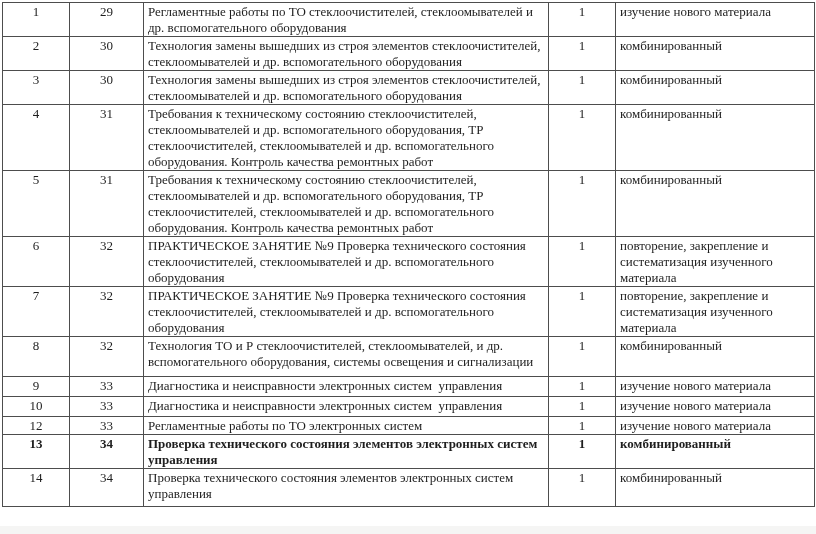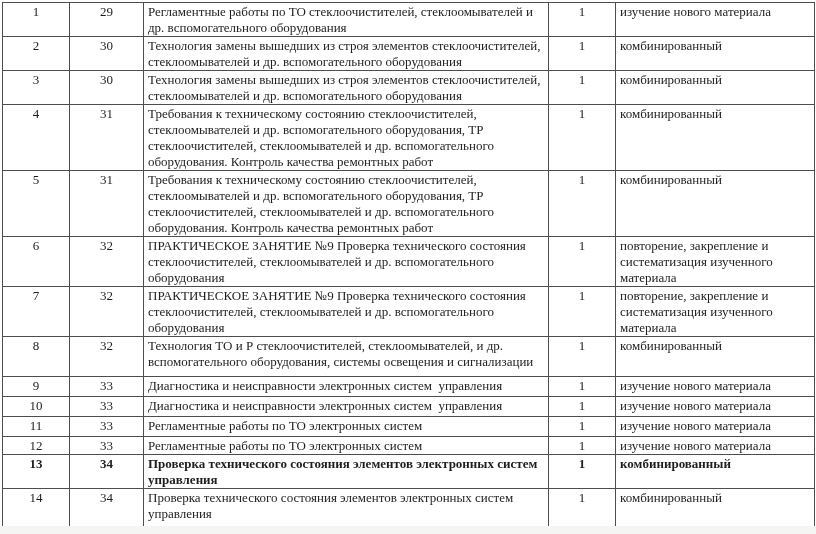--- a/index.html
+++ b/index.html
@@ -136,27 +136,20 @@
     <td class="c-hours">1</td>
     <td class="c-type">изучение нового материала</td>
   </tr>
       <tr style="height: 20px; margin-left: 12px;">
     <td class="c-num">10</td>
     <td class="c-topicnum">33</td>
     <td class="c-desc">Диагностика и неисправности электронных систем  управления</td>
     <td class="c-hours">1</td>
     <td class="c-type">изучение нового материала</td>
   </tr>
-      <tr style="height: 20px;">
-    <td class="c-num">11</td>
-    <td class="c-topicnum">33</td>
-    <td class="c-desc">Регламентные работы по ТО электронных систем</td>
-    <td class="c-hours">1</td>
-    <td class="c-type">изучение нового материала</td>
-  </tr>
       <tr style="height: 16px;">
     <td class="c-num">12</td>
     <td class="c-topicnum">33</td>
     <td class="c-desc">Регламентные работы по ТО электронных систем</td>
     <td class="c-hours">1</td>
     <td class="c-type">изучение нового материала</td>
   </tr>
       <tr style="height: 31px; font-weight: bold;">
     <td class="c-num">13</td>
     <td class="c-topicnum">34</td>

